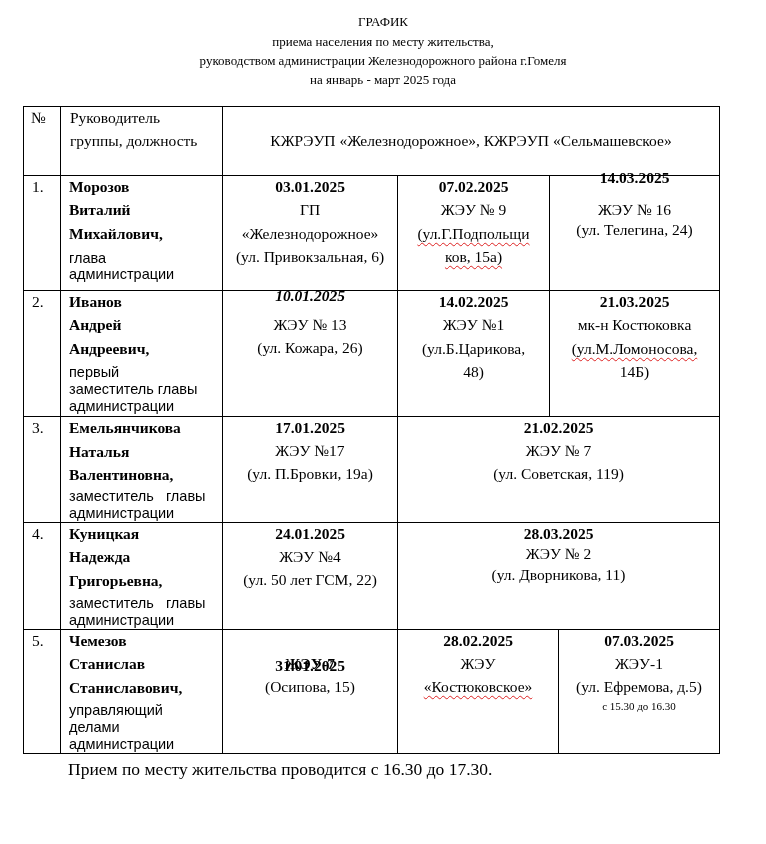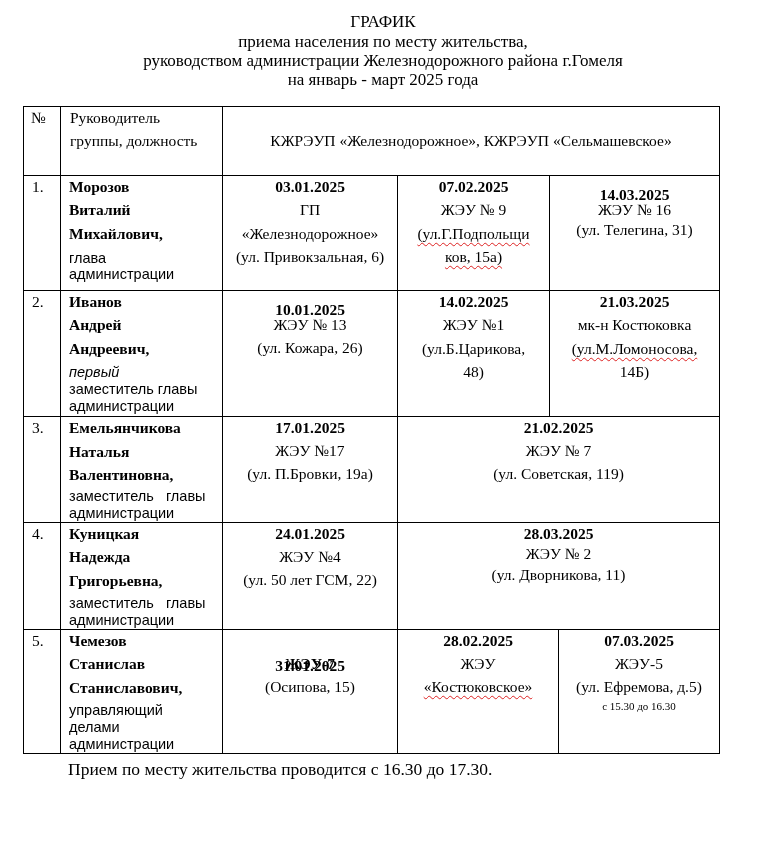--- a/index.html
+++ b/index.html
@@ -1,17 +1,17 @@
 <!DOCTYPE html>
 <html><head>
 <meta charset="utf-8">
 <style>
   html, body { margin: 0; padding: 0; background: #ffffff; }
   body { width: 766px; height: 844px; position: relative; font-family: "Liberation Serif", serif; color: #000; }
-  .t-main { position: absolute; left: 0; width: 766px; text-align: center; font-size: 17px; line-height: 20px; }
+  .t-main { position: absolute; left: 0; width: 766px; text-align: center; font-size: 13px; line-height: 20px; }
   .line { position: absolute; background: #000; }
   .hl { height: 1px; }
   .vl { width: 1px; }
   .txt { position: absolute; white-space: nowrap; font-size: 15.5px; line-height: 20px; }
   .c { text-align: center; }
   .b { font-weight: bold; }
   .sans { font-family: "Liberation Sans", sans-serif; font-size: 14.5px; line-height: 16px; }
   .squig { text-decoration: underline wavy #d22; text-decoration-thickness: 1px; text-underline-offset: 3px; }
   .small { font-size: 11px; line-height: 14px; }
   .footer { position: absolute; left: 68px; top: 758px; font-size: 17.5px; line-height: 22px; white-space: nowrap; }
@@ -69,37 +69,37 @@
     <div class="txt c" style="left:223px;width:174px;top:224px;">«Железнодорожное»</div>
     <div class="txt c" style="left:223px;width:174px;top:247px;">(ул. Привокзальная, 6)</div>
   </div>
   <div>
     <div class="txt c b" style="left:398px;width:151px;top:177px;">07.02.2025</div>
     <div class="txt c" style="left:398px;width:151px;top:200px;">ЖЭУ № 9</div>
     <div class="txt c" style="left:398px;width:151px;top:224px;"><span class="squig">(ул.Г.Подпольщи</span></div>
     <div class="txt c" style="left:398px;width:151px;top:247px;"><span class="squig">ков, 15а)</span></div>
   </div>
   <div>
-    <div class="txt c b" style="left:550px;width:169px;top:185px;">14.03.2025</div>
+    <div class="txt c b" style="left:550px;width:169px;top:168px;">14.03.2025</div>
     <div class="txt c" style="left:550px;width:169px;top:200px;">ЖЭУ № 16</div>
-    <div class="txt c" style="left:550px;width:169px;top:220px;">(ул. Телегина, 31)</div>
+    <div class="txt c" style="left:550px;width:169px;top:220px;">(ул. Телегина, 24)</div>
   </div>
 </div>
 
 <div>
   <div class="txt" style="left:32px;top:292px;">2.</div>
   <div class="txt b" style="left:69px;top:292px;">Иванов</div>
   <div class="txt b" style="left:69px;top:315px;">Андрей</div>
   <div class="txt b" style="left:69px;top:339px;text-align:center;">Андреевич,</div>
-  <div class="txt sans" style="left:69px;top:364px;font-style:italic;">первый</div>
+  <div class="txt sans" style="left:69px;top:364px;">первый</div>
   <div class="txt sans" style="left:69px;top:381px;">заместитель главы</div>
   <div class="txt sans" style="left:69px;top:398px;">администрации</div>
 
   <div>
-    <div class="txt c b" style="left:223px;width:174px;top:300px;">10.01.2025</div>
+    <div class="txt c b" style="left:223px;width:174px;top:286px;font-style:italic;">10.01.2025</div>
     <div class="txt c" style="left:223px;width:174px;top:315px;">ЖЭУ № 13</div>
     <div class="txt c" style="left:223px;width:174px;top:338px;">(ул. Кожара, 26)</div>
   </div>
   <div>
     <div class="txt c b" style="left:398px;width:151px;top:292px;">14.02.2025</div>
     <div class="txt c" style="left:398px;width:151px;top:315px;">ЖЭУ №1</div>
     <div class="txt c" style="left:398px;width:151px;top:339px;">(ул.Б.Царикова,</div>
     <div class="txt c" style="left:398px;width:151px;top:362px;">48)</div>
   </div>
   <div>
@@ -164,19 +164,19 @@
     <div class="txt c" style="left:223px;width:174px;top:654px;font-weight:bold;">ЖЭУ-7</div>
     <div class="txt c" style="left:223px;width:174px;top:677px;">(Осипова, 15)</div>
   </div>
   <div>
     <div class="txt c b" style="left:398px;width:160px;top:631px;">28.02.2025</div>
     <div class="txt c" style="left:398px;width:160px;top:654px;">ЖЭУ</div>
     <div class="txt c" style="left:398px;width:160px;top:677px;"><span class="squig">«Костюковское»</span></div>
   </div>
   <div>
     <div class="txt c b" style="left:559px;width:160px;top:631px;">07.03.2025</div>
-    <div class="txt c" style="left:559px;width:160px;top:654px;">ЖЭУ-5</div>
+    <div class="txt c" style="left:559px;width:160px;top:654px;">ЖЭУ-1</div>
     <div class="txt c" style="left:559px;width:160px;top:677px;">(ул. Ефремова, д.5)</div>
     <div class="txt c small" style="left:559px;width:160px;top:699px;">с 15.30 до 16.30</div>
   </div>
 </div>
 
 <div class="footer">Прием по месту жительства проводится с 16.30 до 17.30.</div>
 
 </body></html>

